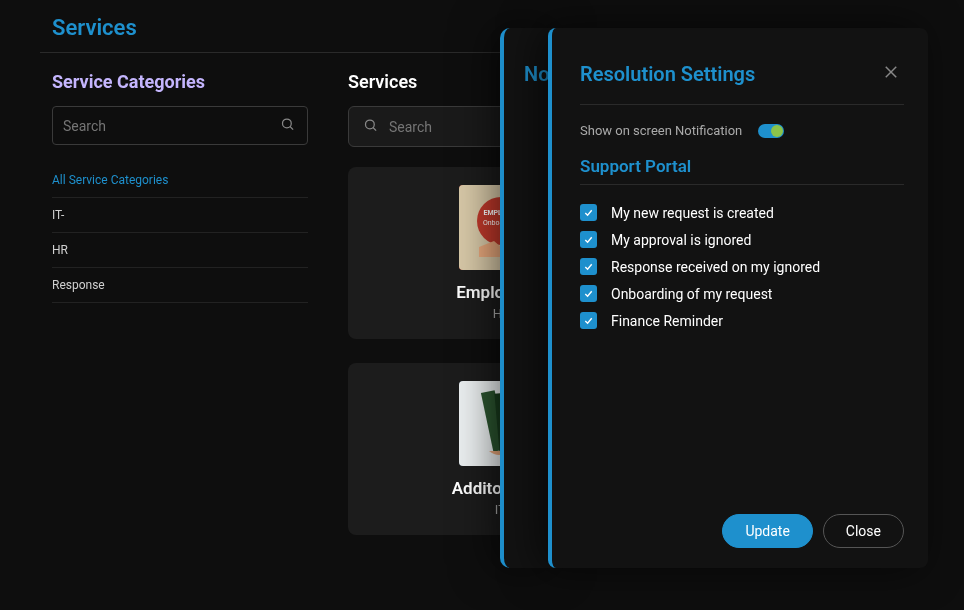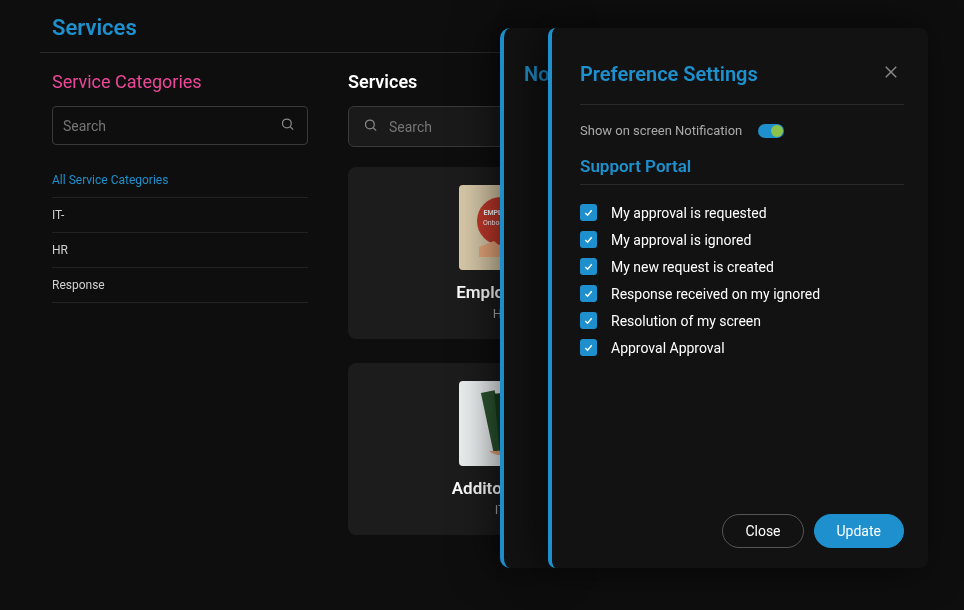--- a/index.html
+++ b/index.html
@@ -25,23 +25,23 @@
     .main-container {
       display: flex;
       border-top: 1px solid #2a2a2a;
       margin: 0 40px;
     }
     .sidebar {
       width: 280px;
       padding: 18px 12px 0 12px;
     }
     .sidebar-title {
-      color: #ec4899;
+      color: #c4b5fd;
       font-size: 18px;
-      font-weight: 400;
+      font-weight: 700;
       margin-bottom: 14px;
     }
     .search-box {
       position: relative;
       border: 1px solid #3a3a3a;
       border-radius: 4px;
       padding: 9px 36px 9px 10px;
       margin-bottom: 18px;
       background: transparent;
     }
@@ -342,21 +342,21 @@
     </div>
   </div>
 </div>
 
 <div class="backdrop-panel">
   <div class="tab-label">Not</div>
 </div>
 
 <div class="modal">
   <div class="modal-header">
-    <div class="modal-title">Preference Settings</div>
+    <div class="modal-title">Resolution Settings</div>
     <div class="close-x">
       <svg width="18" height="18" viewBox="0 0 24 24" fill="none" stroke="#888" stroke-width="2">
           <line x1="5" y1="5" x2="19" y2="19"></line>
           <line x1="19" y1="5" x2="5" y2="19"></line>
         </svg>
     </div>
   </div>
   <div class="divider"></div>
 
   <div class="toggle-row">
@@ -366,60 +366,52 @@
 
   <div class="section-title">Support Portal</div>
   <div class="divider2"></div>
 
   <div class="checkbox-row">
     <div class="checkbox">
       <svg viewBox="0 0 24 24" fill="none" stroke="white" stroke-width="3">
           <polyline points="5,13 10,18 19,7"></polyline>
         </svg>
     </div>
-    <span class="checkbox-label">My approval is requested</span>
+    <span class="checkbox-label">My new request is created</span>
   </div>
   <div class="checkbox-row">
     <div class="checkbox">
       <svg viewBox="0 0 24 24" fill="none" stroke="white" stroke-width="3">
           <polyline points="5,13 10,18 19,7"></polyline>
         </svg>
     </div>
     <span class="checkbox-label">My approval is ignored</span>
   </div>
   <div class="checkbox-row">
     <div class="checkbox">
       <svg viewBox="0 0 24 24" fill="none" stroke="white" stroke-width="3">
           <polyline points="5,13 10,18 19,7"></polyline>
         </svg>
     </div>
-    <span class="checkbox-label">My new request is created</span>
+    <span class="checkbox-label">Response received on my ignored</span>
   </div>
   <div class="checkbox-row">
     <div class="checkbox">
       <svg viewBox="0 0 24 24" fill="none" stroke="white" stroke-width="3">
           <polyline points="5,13 10,18 19,7"></polyline>
         </svg>
     </div>
-    <span class="checkbox-label">Response received on my ignored</span>
+    <span class="checkbox-label">Onboarding of my request</span>
   </div>
   <div class="checkbox-row">
     <div class="checkbox">
       <svg viewBox="0 0 24 24" fill="none" stroke="white" stroke-width="3">
           <polyline points="5,13 10,18 19,7"></polyline>
         </svg>
     </div>
-    <span class="checkbox-label">Resolution of my screen</span>
-  </div>
-  <div class="checkbox-row">
-    <div class="checkbox">
-      <svg viewBox="0 0 24 24" fill="none" stroke="white" stroke-width="3">
-          <polyline points="5,13 10,18 19,7"></polyline>
-        </svg>
-    </div>
-    <span class="checkbox-label">Approval Approval</span>
+    <span class="checkbox-label">Finance Reminder</span>
   </div>
 
   <div class="modal-footer">
+    <button class="btn primary">Update</button>
     <button class="btn">Close</button>
-    <button class="btn primary">Update</button>
   </div>
 </div>
 
 </body></html>

